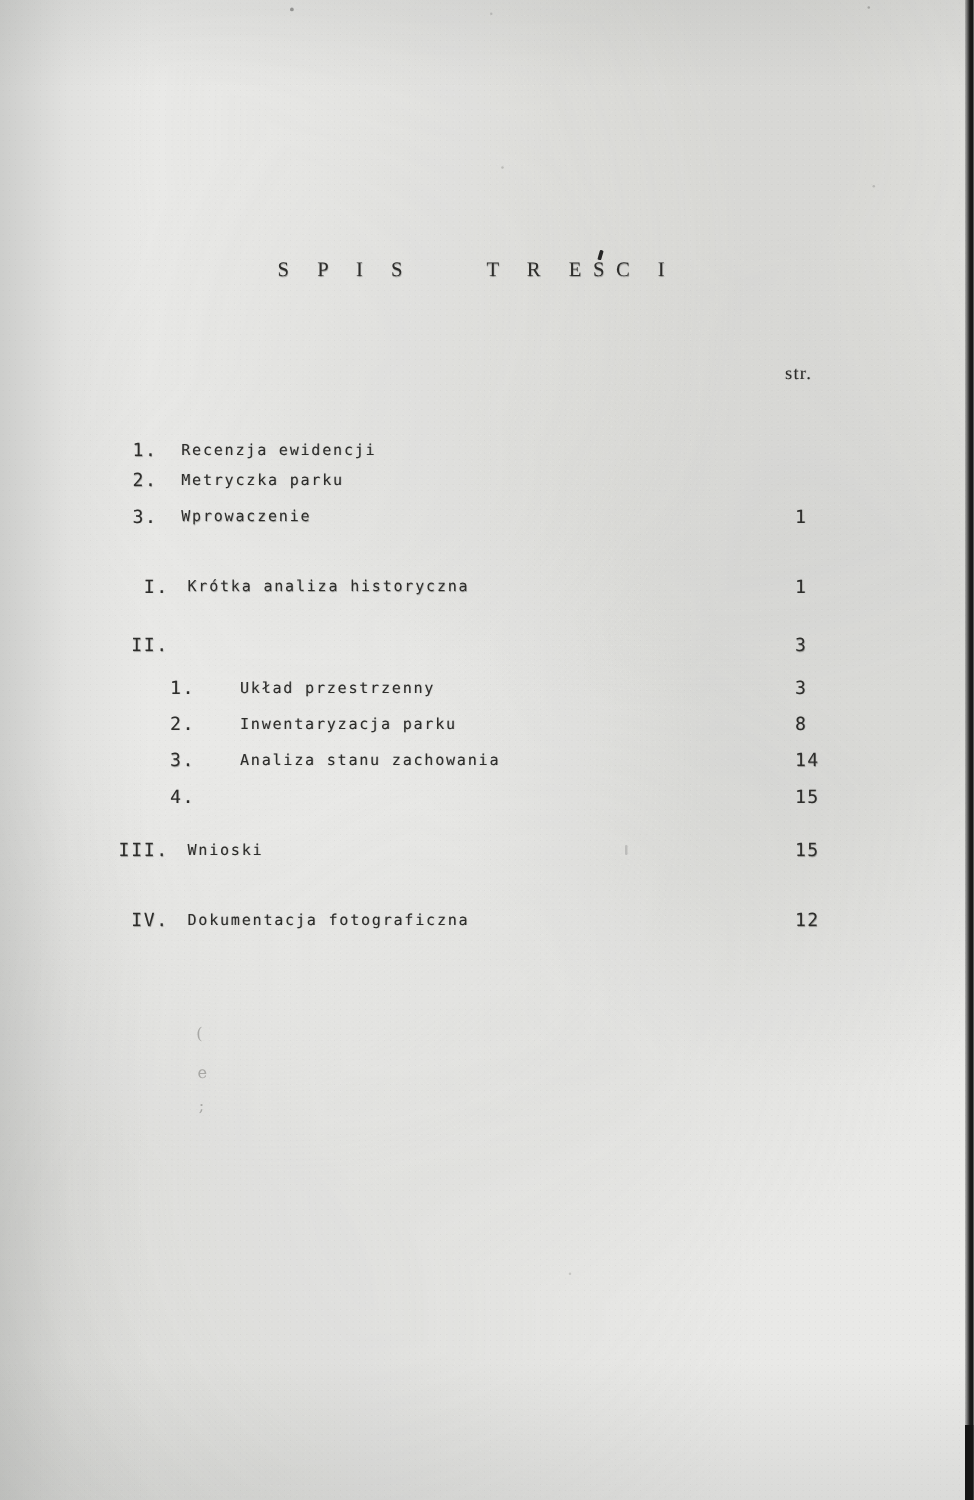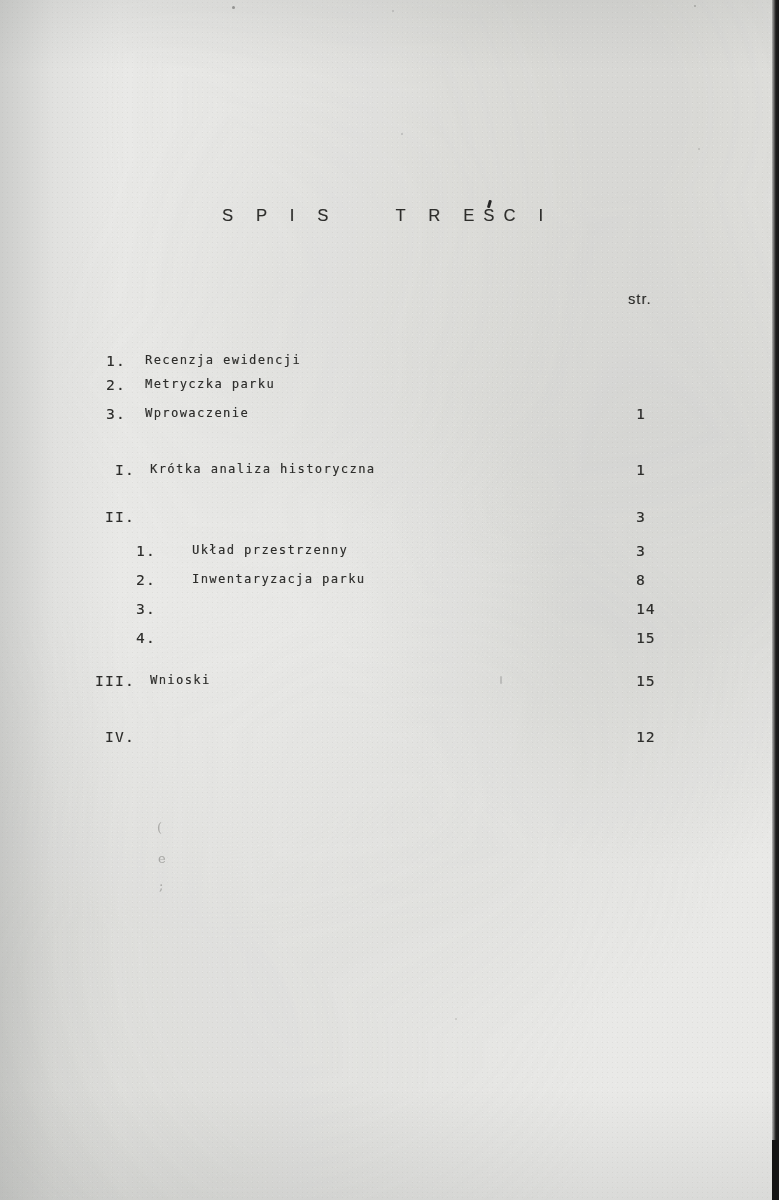--- a/index.html
+++ b/index.html
@@ -86,21 +86,21 @@
     position: absolute;
     pointer-events: none;
     color: rgba(120,120,116,0.55);
     font-family: "DejaVu Serif", "Liberation Serif", serif;
     font-size: 13px;
   }
   
   .typed {
     position: absolute;
     white-space: pre;
-    font-family: Liberation Sans, sans-serif;
+    font-family: Liberation Serif, serif;
     color: #2d2d2b;
     text-shadow: 0.4px 0.3px 0.6px rgba(70,70,68,0.45);
   }
   #doc-title {
     top: 206px;
     left: 222px;
     font-size: 16.5px;
     letter-spacing: 9.2px;
   }
   #title-gap { display: inline-block; width: 58px; }
@@ -225,30 +225,32 @@
         <span class="label">Układ przestrzenny</span>
         <span class="pageno">3</span>
       </div>
       <div class="entry lvl-sub" style="top: 572px;">
         <span class="num">2.</span>
         <span class="label">Inwentaryzacja parku</span>
         <span class="pageno">8</span>
       </div>
       <div class="entry lvl-sub" style="top: 601px;">
         <span class="num">3.</span>
+        <span class="label">Analiza stanu zachowania</span>
         <span class="pageno">14</span>
       </div>
       <div class="entry lvl-sub" style="top: 630px;">
         <span class="num">4.</span>
         <span class="pageno">15</span>
       </div>
       <div class="entry lvl-roman" style="top: 673px;">
         <span class="num">III.</span>
         <span class="label">Wnioski</span>
         <span class="pageno">15</span>
       </div>
       <div class="entry lvl-roman" style="top: 729px;">
         <span class="num">IV.</span>
+        <span class="label">Dokumentacja fotograficzna</span>
         <span class="pageno">12</span>
       </div>
     </div>
 
 </div>
 
 </body></html>

